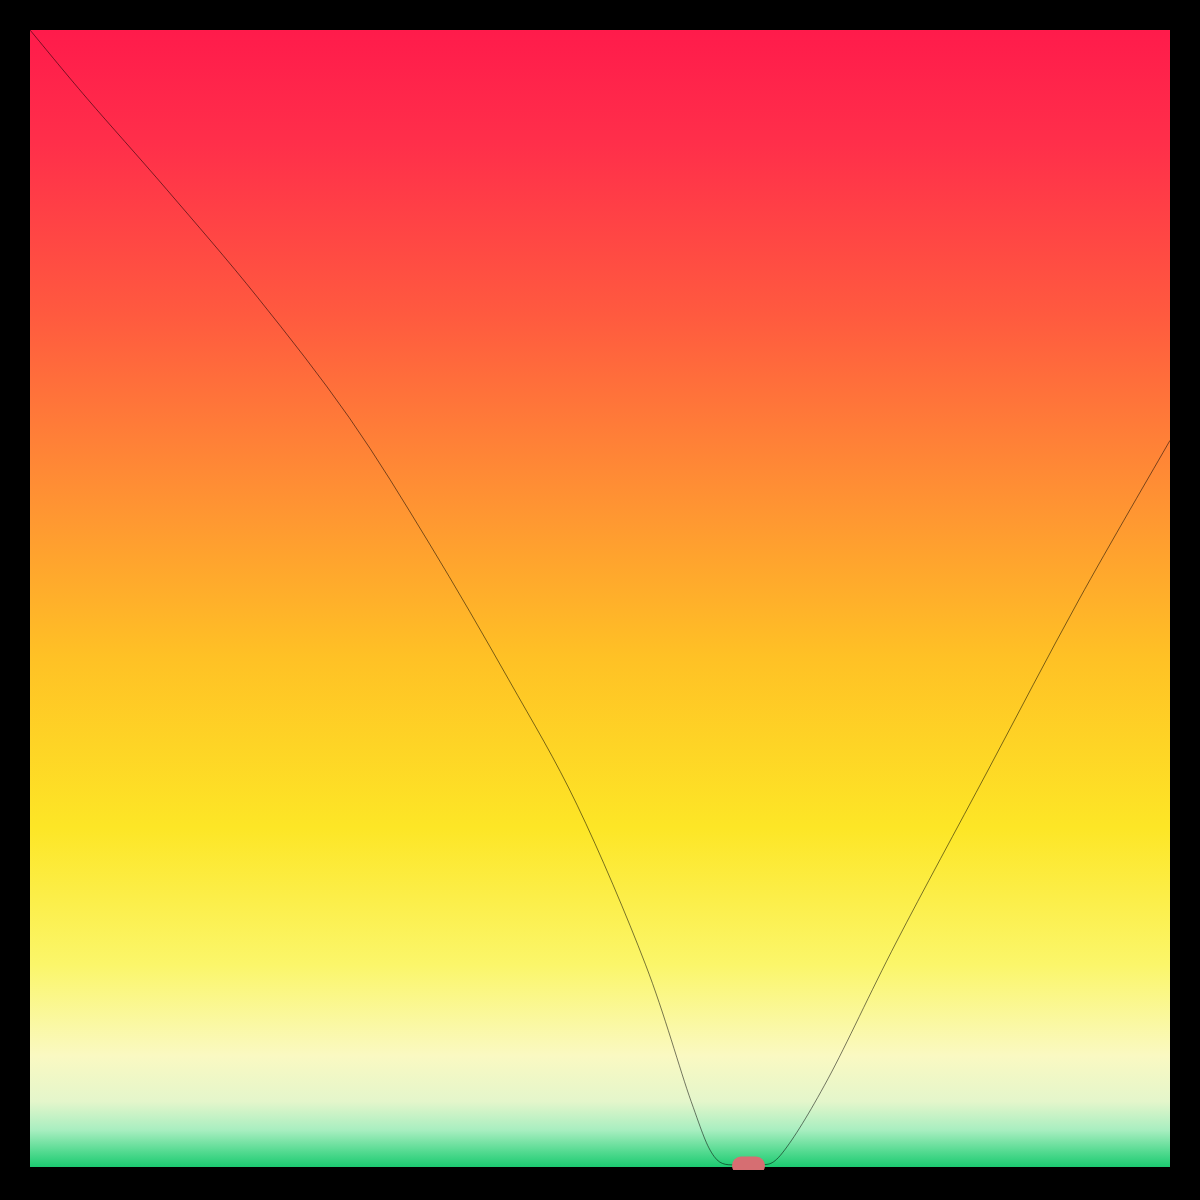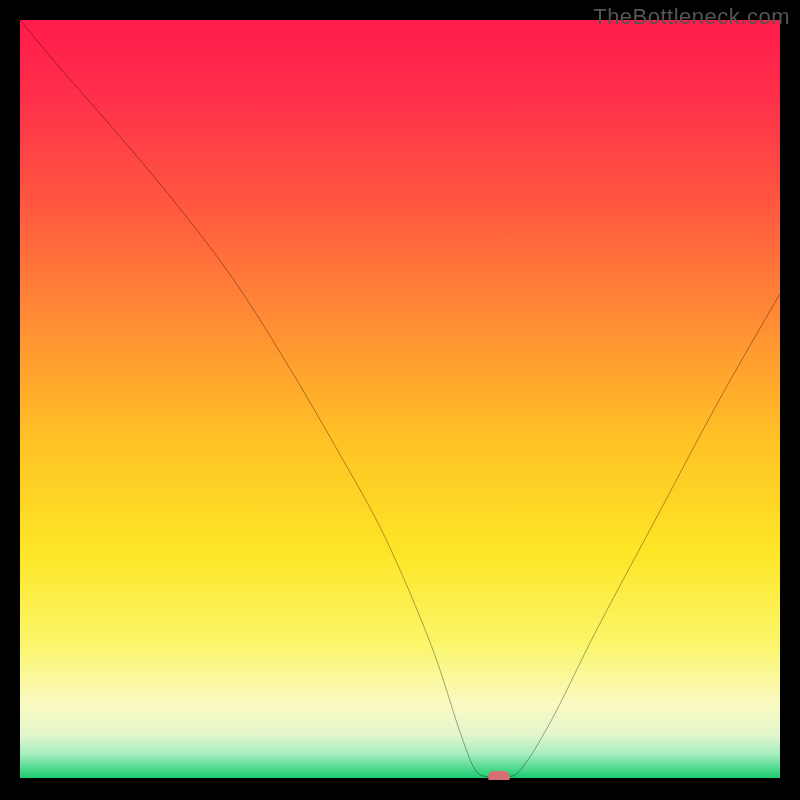--- a/index.html
+++ b/index.html
@@ -65,21 +65,20 @@
     height: 2px;
     background: #000;
     z-index: 3;
   }
 </style>
 </head>
 <body>
 
 <div class="frame">
 
-  <div class="watermark">TheBottleneck.com</div>
 
   <div class="plot">
 
     <svg class="gradient" viewBox="0 0 100 100" preserveAspectRatio="none">
       <defs>
         <linearGradient id="bg" x1="0" y1="0" x2="0" y2="1">
             <stop offset="0%" stop-color="#ff1b4b"></stop>
             <stop offset="10%" stop-color="#ff2f4a"></stop>
             <stop offset="25%" stop-color="#ff5a3f"></stop>
             <stop offset="40%" stop-color="#ff8e34"></stop>

